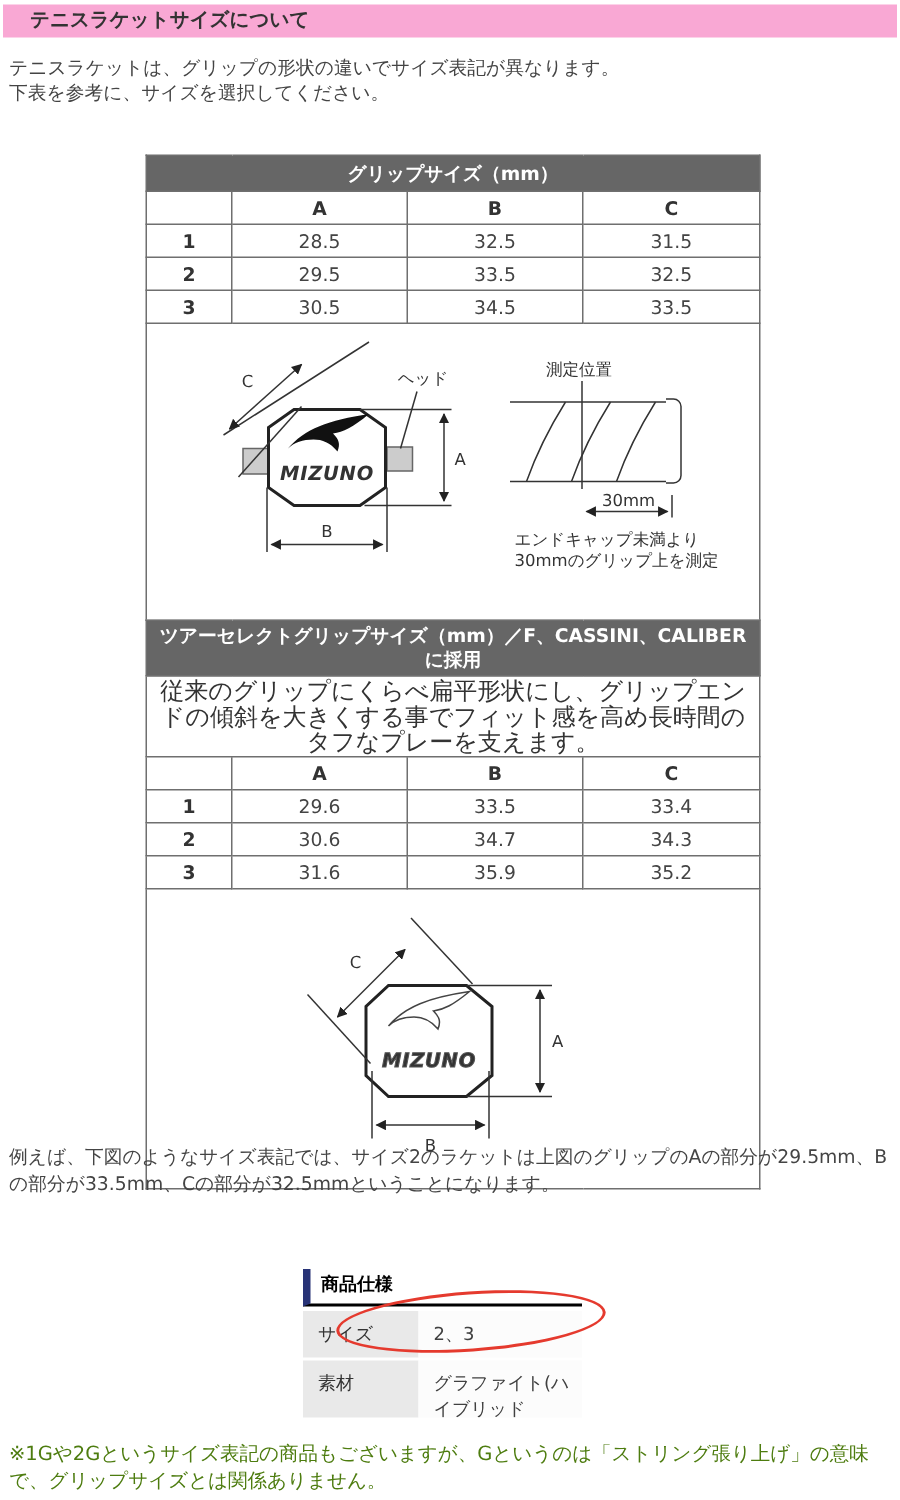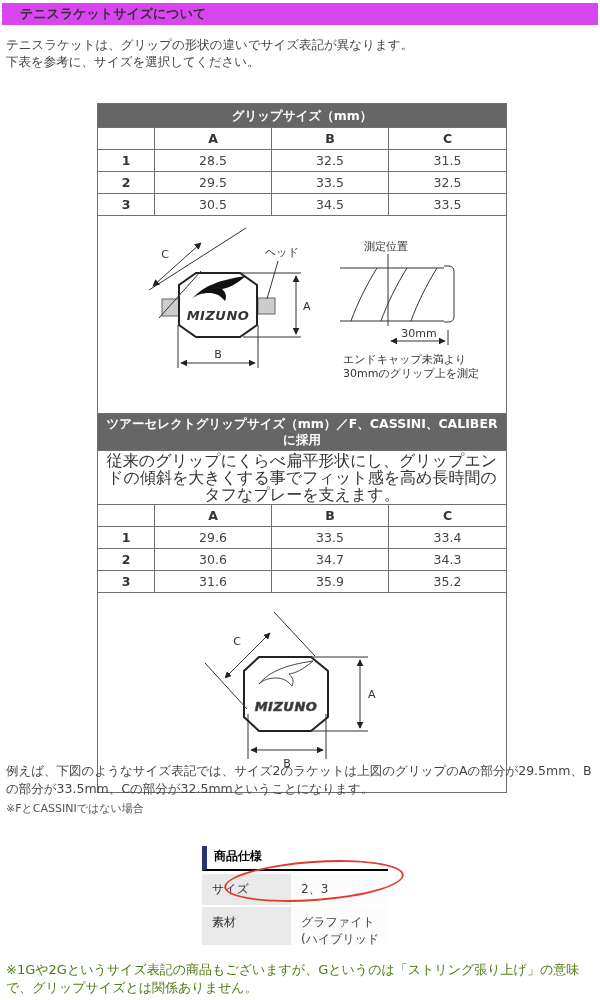--- a/index.html
+++ b/index.html
@@ -3,21 +3,21 @@
 <meta charset="utf-8">
 <style>
   html,body{margin:0;padding:0;}
   body{
     width:600px;height:1000px;position:relative;background:#fff;
     font-family:"DejaVu Sans","Liberation Sans",sans-serif;color:#444;
     overflow:hidden;
   }
   .header-bar{
     position:absolute;top:3px;left:2px;width:596px;height:22px;
-    background:#d946ef;box-sizing:border-box;padding-left:18px;
+    background:#f9a8d4;box-sizing:border-box;padding-left:18px;
     font-size:13px;font-weight:bold;color:#333;line-height:22px;
   }
   .intro{position:absolute;top:36px;left:6px;width:588px;font-size:12.5px;line-height:17px;color:#444;}
   .example{position:absolute;top:762px;left:6px;width:588px;font-size:12.5px;line-height:18px;color:#444;}
   .example .small-note{font-size:11px;color:#555;margin-top:2px;}
   .footer-note{position:absolute;top:961px;left:6px;width:590px;font-size:13px;line-height:18px;color:#4d7c0f;}
 
   table.gtable{
     position:absolute;left:97px;width:409px;border-collapse:collapse;
     font-size:12.5px;table-layout:fixed;background:#fff;margin-top:20px;
@@ -39,21 +39,21 @@
   .spec-box{
     position:absolute;left:202px;top:846px;width:186px;height:99px;
     overflow:hidden;font-size:12px;
   }
   .spec-head{
     font-weight:bold;color:#000;font-size:12px;
     border-left:5px solid #283377;border-bottom:2px solid #000000;
     padding:2px 0 4px 7px;margin-bottom:3px;
   }
   .spec-row{display:flex;margin-bottom:2px;}
-  .spec-label{width:63px;background:#e9e9e9;padding:7px 16px 7px 10px;color:#333;flex:none;}
+  .spec-label{width:63px;background:#e9e9e9;padding:7px 4px 7px 10px;color:#333;flex:none;}
   .spec-value{flex:1;background:#fcfcfc;padding:7px 0 7px 10px;color:#404040;}
   .red-ellipse{
     position:absolute;left:224px;top:861px;width:176px;height:36px;
     border:2px solid #e53a2e;border-radius:50%;
     transform:rotate(-4deg);pointer-events:none;z-index:5;
   }
   svg text{fill:#333;}
   svg .dim{stroke:#333;stroke-width:1;fill:none;}
   svg .thick{stroke:#222;stroke-width:2;fill:#fff;}
   svg .lbl{font-size:11px;fill:#333;}
@@ -224,21 +224,20 @@
       <line class="dim" x1="152" y1="157" x2="224" y2="157" marker-start="url(#d2arr)" marker-end="url(#d2arr)"></line>
       <text class="lbl" x="188" y="174" text-anchor="middle">B</text>
     </svg>
   </td>
       </tr>
 </tbody>
   </table>
 
 <div class="example">
   <div>例えば、下図のようなサイズ表記では、サイズ2のラケットは上図のグリップのAの部分が29.5mm、Bの部分が33.5mm、Cの部分が32.5mmということになります。</div>
-  <div class="small-note">※FとCASSINIではない場合</div>
 </div>
 
 <div class="spec-box">
   <div class="spec-head">商品仕様</div>
   <div class="spec-row">
     <div class="spec-label">サイズ</div>
     <div class="spec-value">2、3</div>
   </div>
   <div class="spec-row">
     <div class="spec-label">素材</div>

